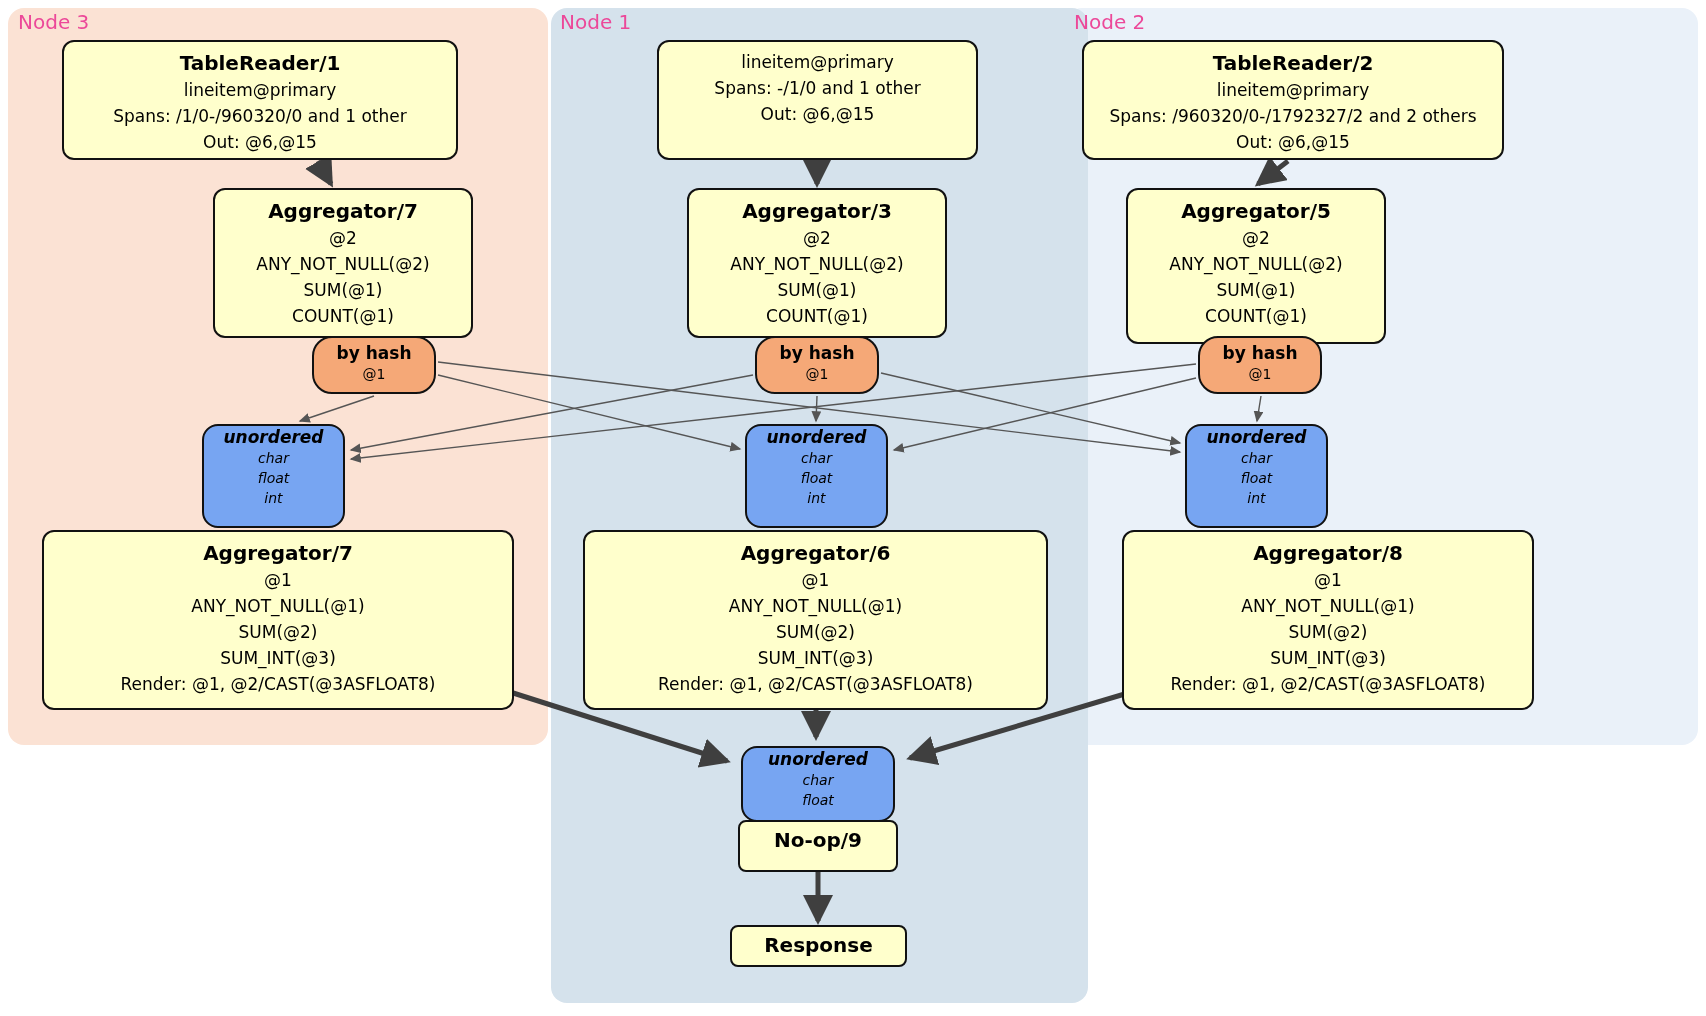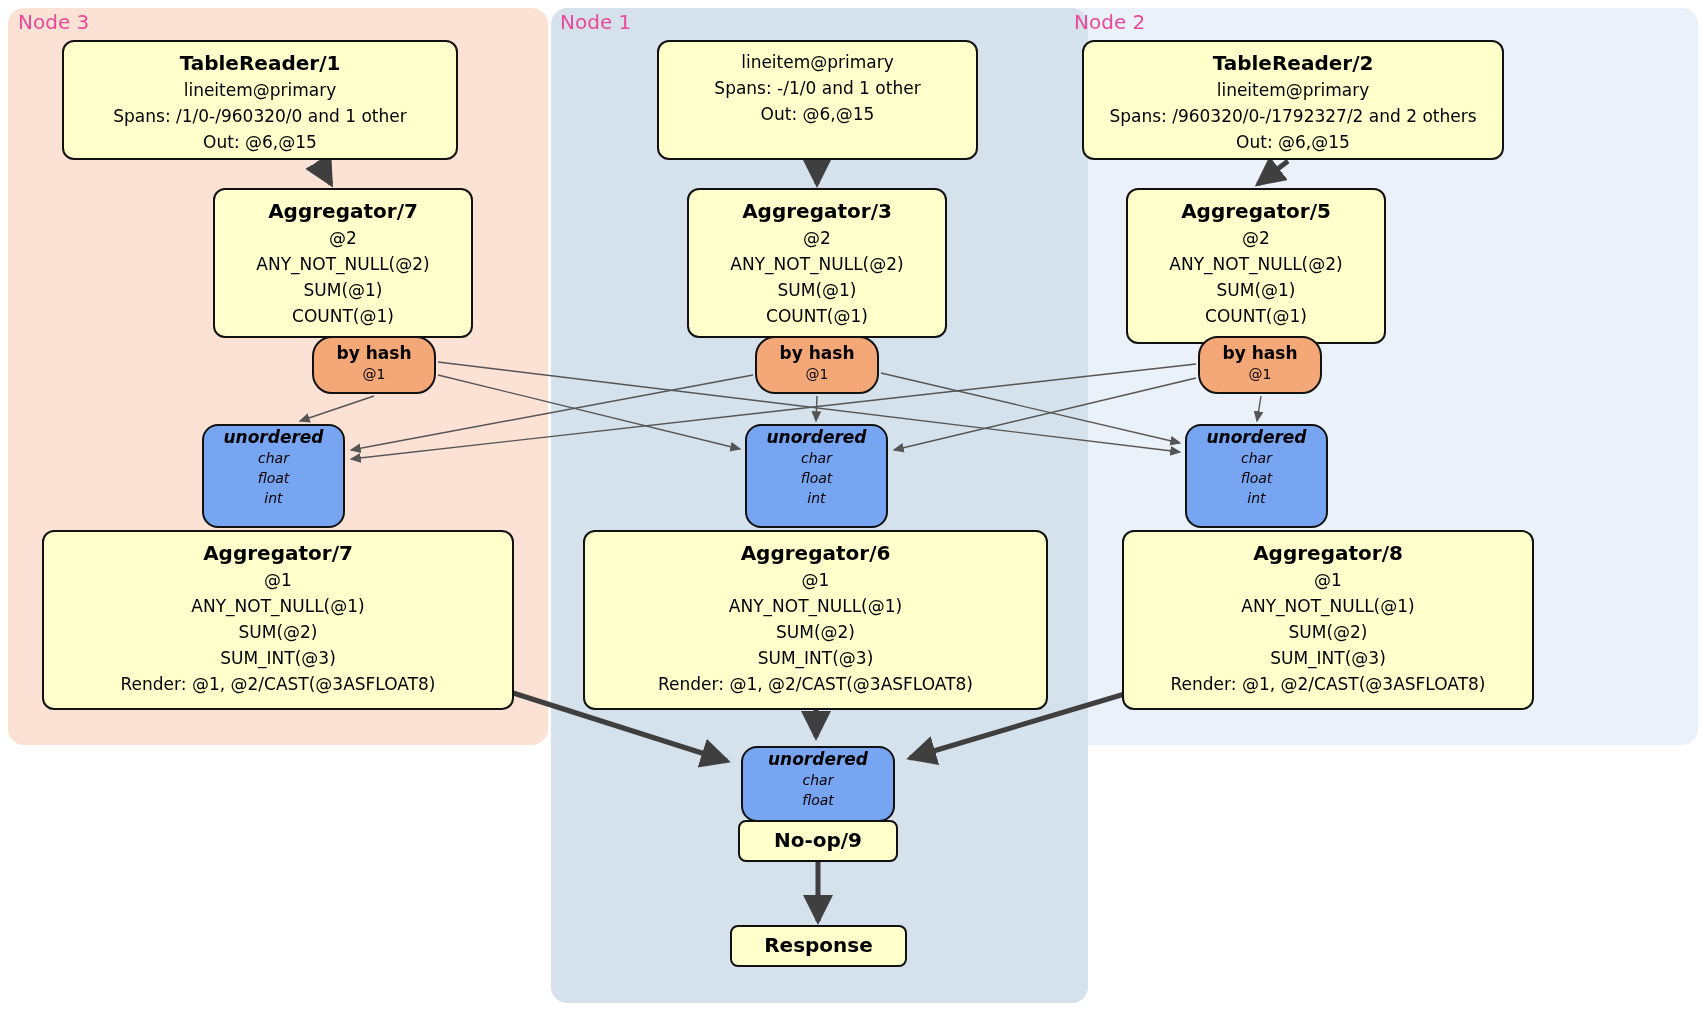--- a/index.html
+++ b/index.html
@@ -169,21 +169,21 @@
     <span class="line">SUM_INT(@3)</span>
     <span class="line">Render: @1, @2/CAST(@3ASFLOAT8)</span>
   </div>
 
   <div class="box sync" style="left:741px;top:746px;width:154px;height:76px;">
     <span class="small-title">unordered</span>
     <span class="small-line">char</span>
     <span class="small-line">float</span>
   </div>
 
-  <div class="box pbox" style="left:738px;top:820px;width:160px;height:42px;border-radius:8px;padding-top:4px;">
+  <div class="box pbox" style="left:738px;top:820px;width:160px;height:52px;border-radius:8px;padding-top:4px;">
     <span class="title">No-op/9</span>
   </div>
 
   <div class="box pbox" style="left:730px;top:925px;width:177px;height:42px;border-radius:8px;padding-top:4px;">
     <span class="title">Response</span>
   </div>
 
 </div>
 
 </body></html>

